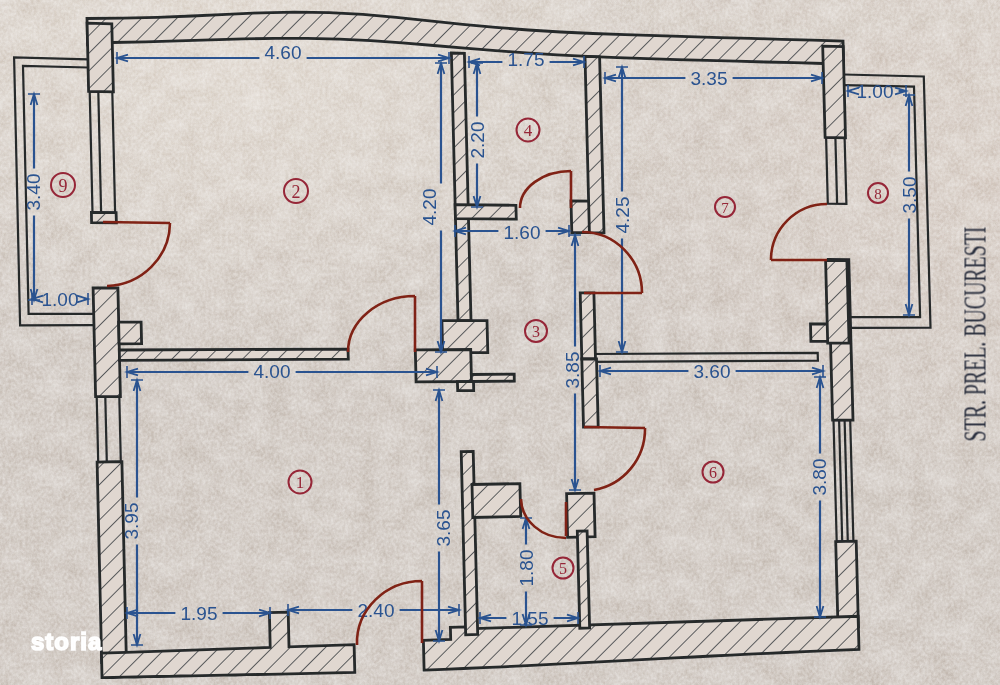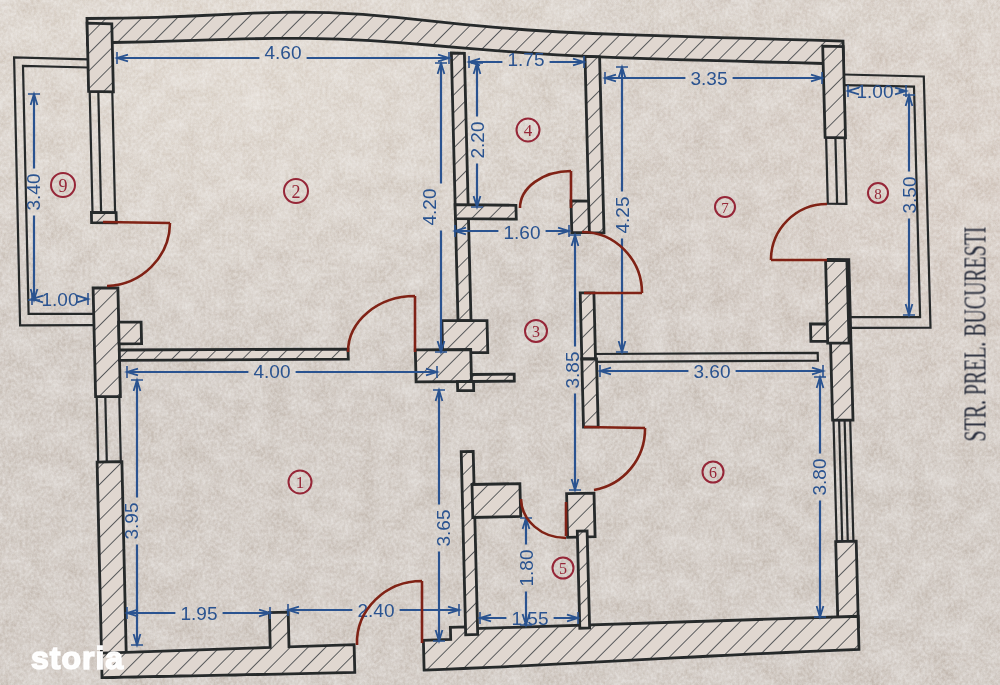--- a/index.html
+++ b/index.html
@@ -1,17 +1,17 @@
 <!DOCTYPE html>
 <html><head><meta charset="utf-8"><style>
 html,body{margin:0;padding:0;width:1000px;height:685px;overflow:hidden;}
 body{background:#e6ddd6;font-family:"Liberation Sans",sans-serif;position:relative;}
 #tex{position:absolute;inset:0;}
 .storia{position:absolute;left:31px;top:628px;color:rgba(255,255,255,.97);
- font-size:32px;font-weight:bold;letter-spacing:1px;font-family:"Liberation Sans",sans-serif;margin-top:12px;
+ font-size:24px;font-weight:bold;letter-spacing:1px;font-family:"Liberation Sans",sans-serif;
  -webkit-text-stroke:1.6px rgba(255,255,255,.97);}
 .street{position:absolute;left:975px;top:334px;transform:translate(-50%,-50%) rotate(-90deg) scale(0.62,1);
  font-family:"Liberation Serif",serif;font-size:32px;color:#2a2f3e;white-space:nowrap;
  filter:blur(0.4px);}
 </style></head><body>
 <svg id="tex" width="1000" height="685">
  <defs>
   <filter id="paperc" x="0" y="0" width="100%" height="100%" color-interpolation-filters="sRGB">
     <feTurbulence type="fractalNoise" baseFrequency="0.045" numOctaves="3" seed="11"></feTurbulence>
     <feColorMatrix type="matrix" values="0.6 0 0 0 0.2  0.6 0 0 0 0.2  0.6 0 0 0 0.2  0 0 0 0 1"></feColorMatrix>

